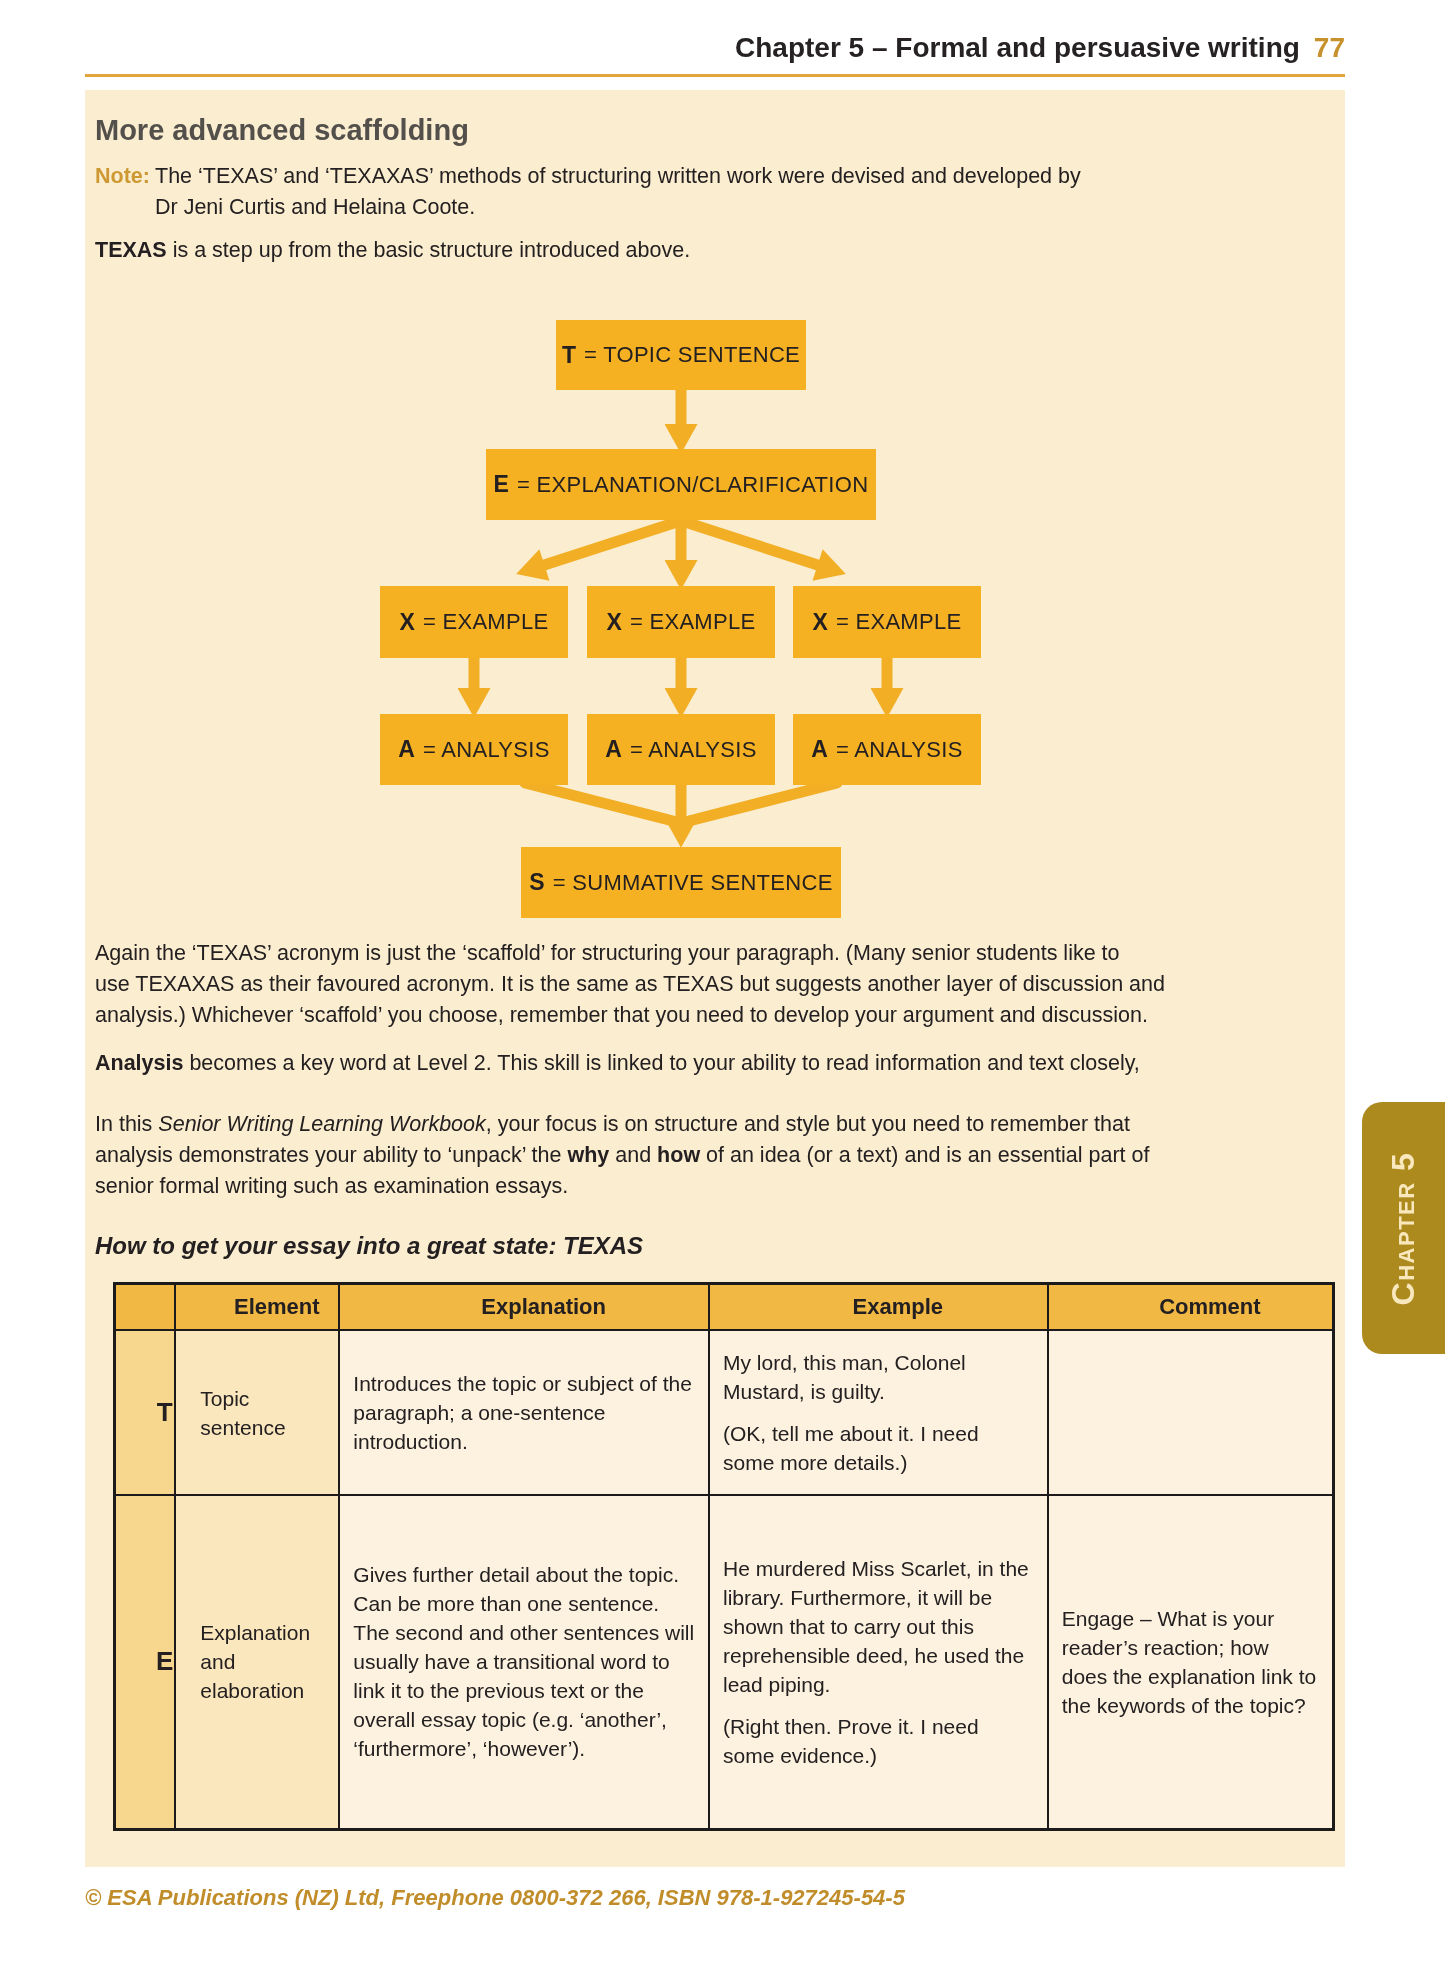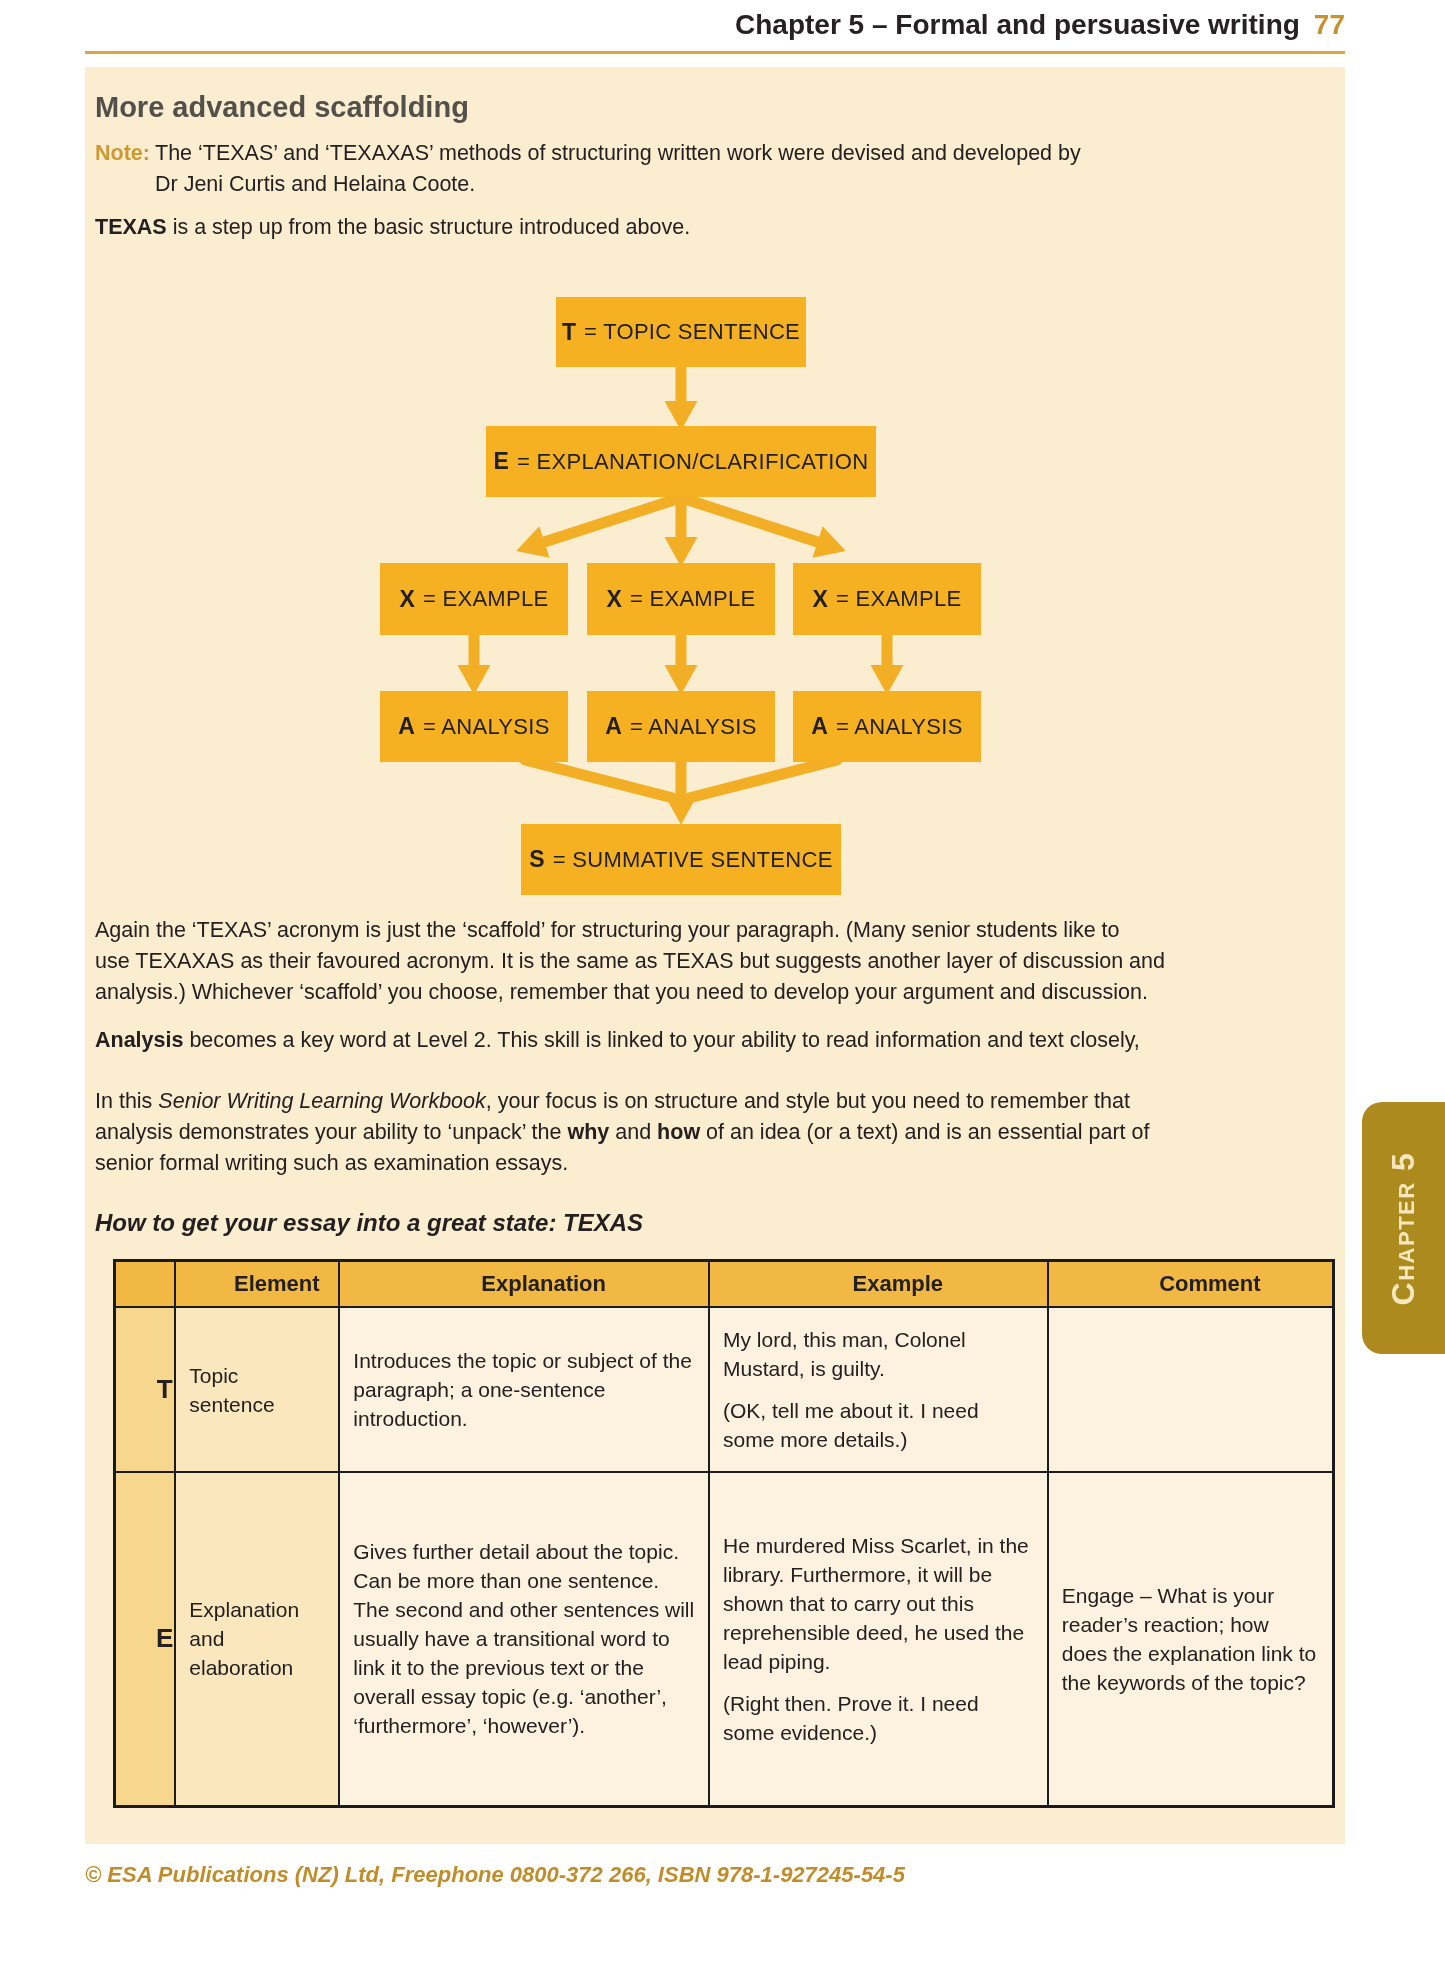--- a/index.html
+++ b/index.html
@@ -1,18 +1,18 @@
 <!DOCTYPE html>
 <html><head>
 <meta charset="utf-8">
 <style>
   html,body{margin:0;padding:0;background:#ffffff;}
   body{font-family:"Liberation Sans",sans-serif;color:#242021;}
   .page{position:relative;width:1445px;height:1977px;background:#ffffff;overflow:hidden;}
-  .content-col{position:absolute;left:85px;top:9px;width:1260px;}
+  .content-col{position:absolute;left:85px;top:32px;width:1260px;}
 
   
   .page-header{display:flex;justify-content:flex-end;align-items:baseline;gap:14px;
     padding-bottom:10px;border-bottom:3px solid #E2A53E;}
   .header-title{font-weight:bold;font-size:28px;color:#262223;}
   .header-pagenum{font-weight:bold;font-size:28px;color:#C7922E;}
 
   
   .panel{background:#FBEDCF;margin-top:13px;padding:24px 10px 36px 10px;}
   .doc-title{font-size:29px;font-weight:bold;color:#53504C;margin:0 0 14px 0;}
@@ -37,21 +37,21 @@
   .flabel{margin-left:8px;letter-spacing:.3px;}
 
   
   .table-heading{font-size:24px;font-weight:bold;font-style:italic;margin:30px 0 0 0;color:#242021;}
   table.ttable{border-collapse:collapse;table-layout:fixed;margin:22px 0 0 18px;border:3px solid #1C1A1B;}
   .ttable th,.ttable td{border:2px solid #1C1A1B;vertical-align:middle;padding-left:40px;}
   .ttable th{background:#F2B844;height:42px;font-size:22px;font-weight:bold;color:#242021;text-align:center;}
   tr.row-t{height:165px;}
   tr.row-e{height:334px;}
   td.c-letter{background:#F7D78E;text-align:center;font-weight:bold;font-size:26px;}
-  td.c-element{background:#FAE7BD;padding:8px 13px;font-size:21px;line-height:29px;}
+  td.c-element{background:#FAE7BD;padding:8px 24px;font-size:21px;line-height:29px;}
   td.c-expl,td.c-example,td.c-comment{background:#FCF2DF;padding:8px 13px;font-size:21px;line-height:29px;}
   td.c-example .bline + .bline{margin-top:13px;}
   .note-body .bline + .bline{margin-top:0;}
 
   
   .page-footer{margin-top:18px;font-size:22px;font-weight:bold;font-style:italic;color:#C08D2A;}
 
   
   .chapter-tab{position:absolute;right:0;top:1102px;width:83px;height:252px;background:#AC8A1E;
     border-radius:20px 0 0 20px;}

